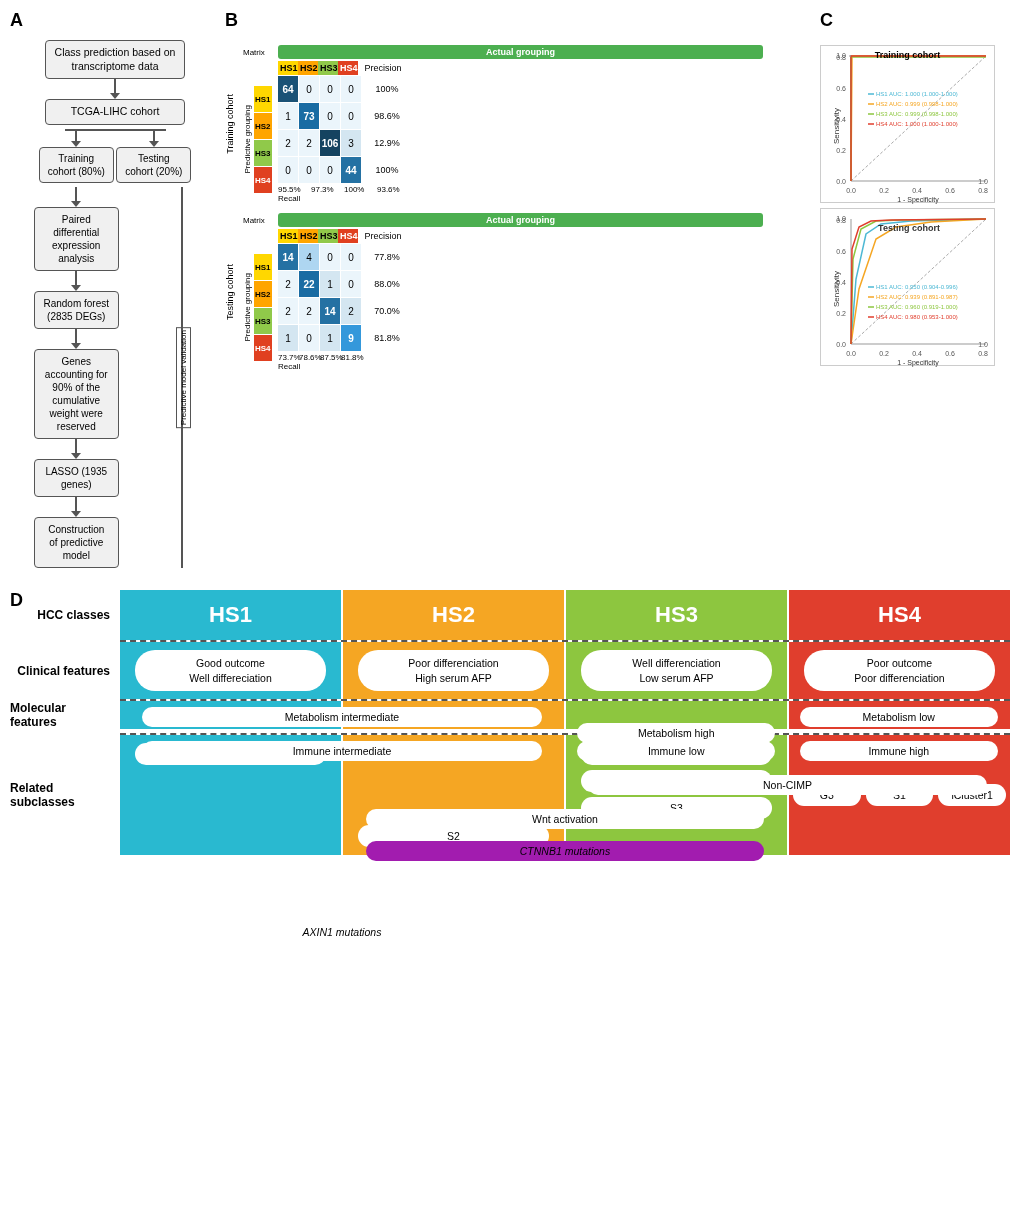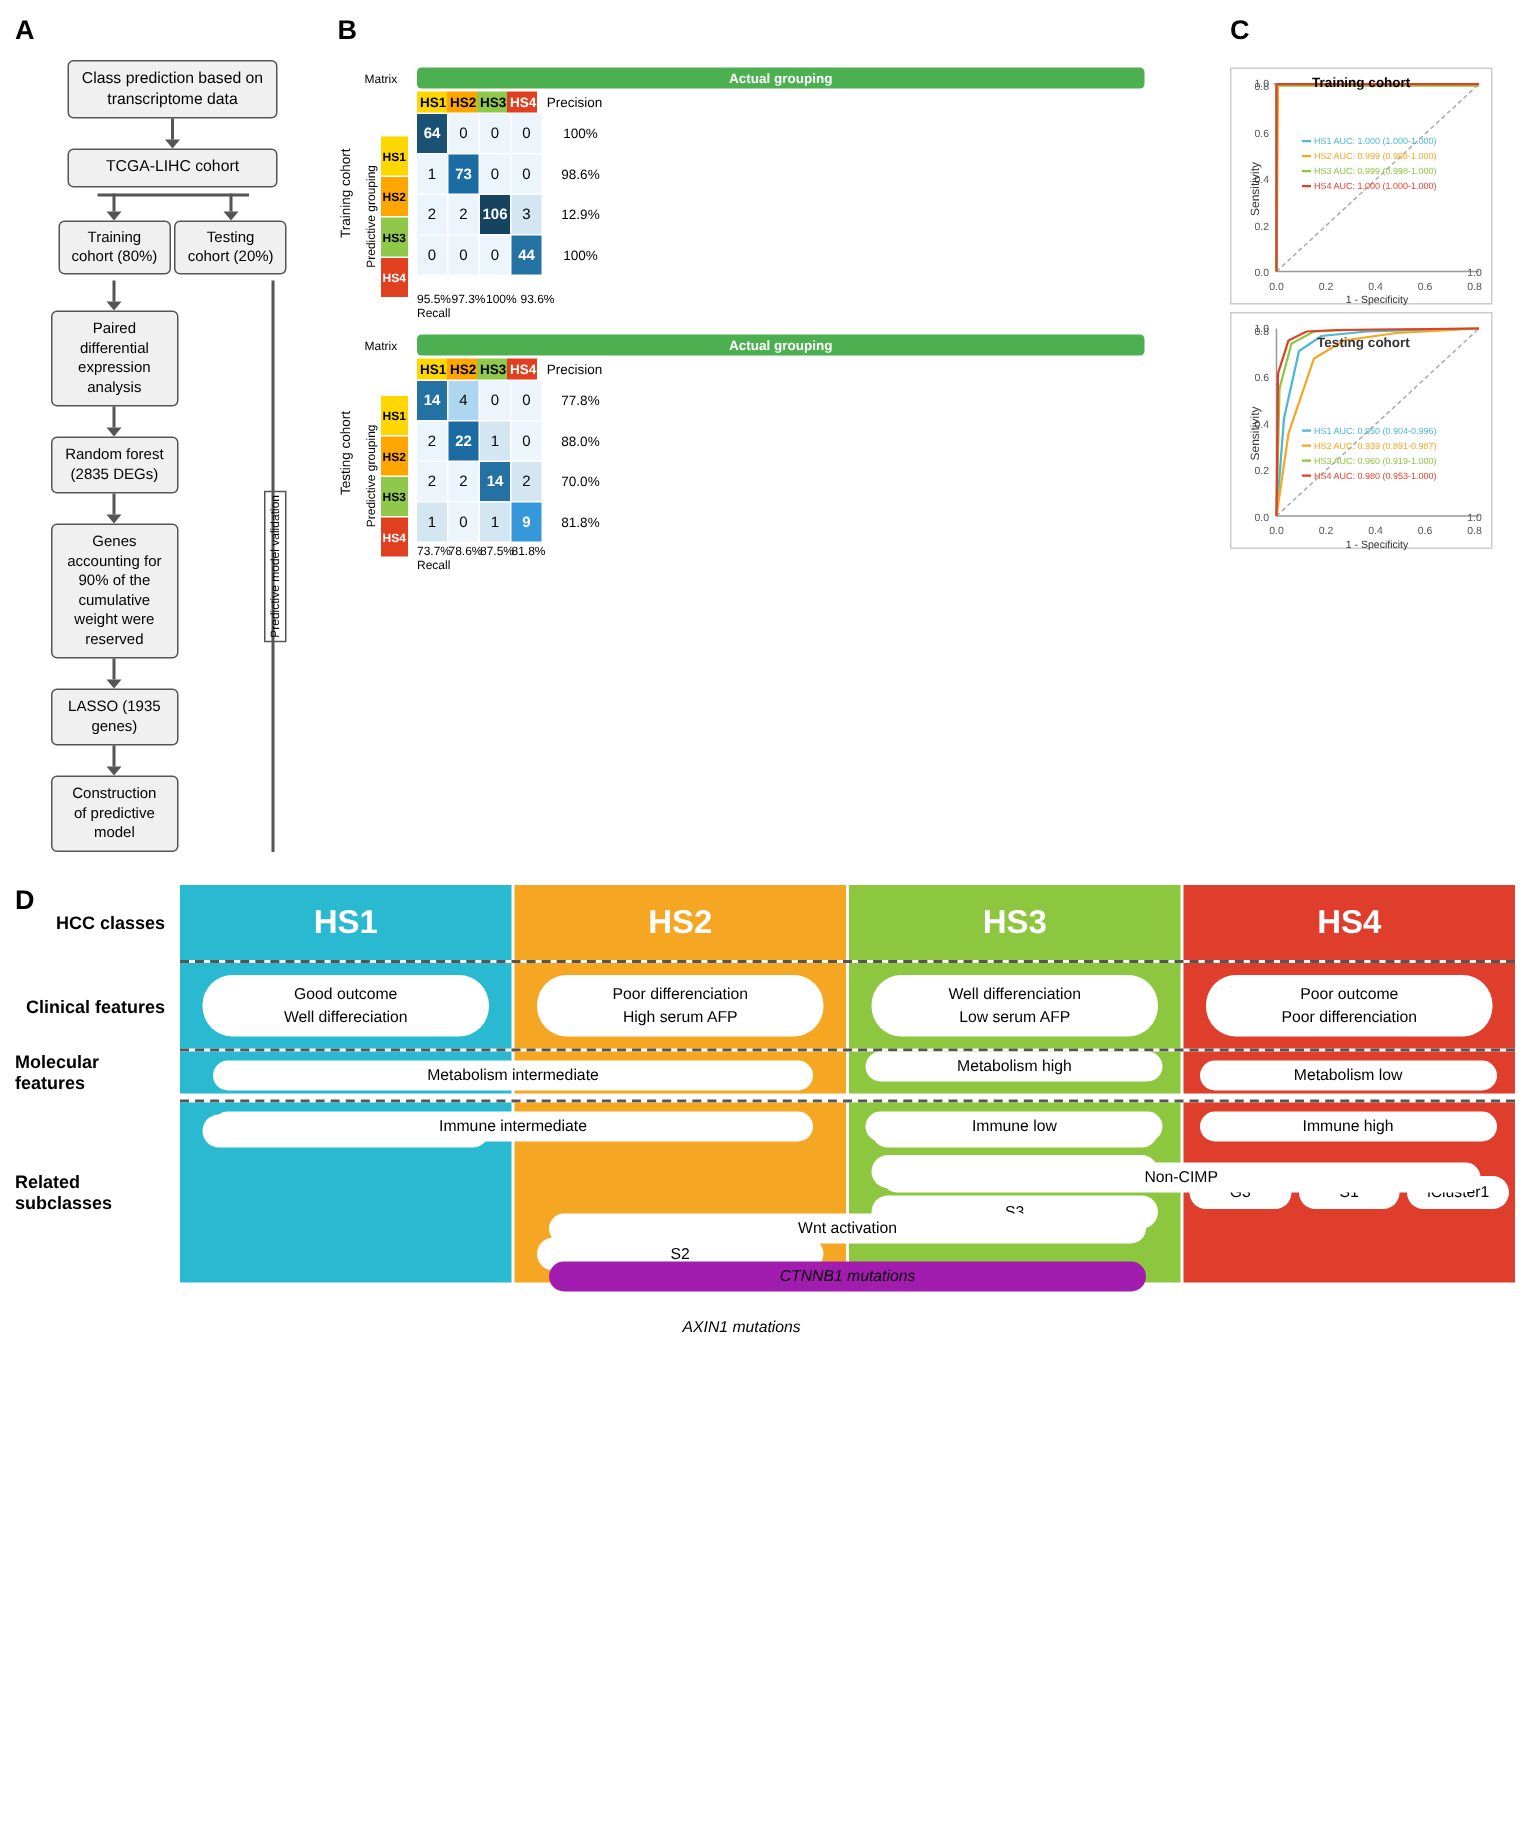--- a/index.html
+++ b/index.html
@@ -183,21 +183,21 @@
                 </div>
 
                 <div style="display:flex; gap:1px;">
                   <div style="width:20px; height:26px; background:#ebf5fb; display:flex; align-items:center; justify-content:center; font-size:10px;">0</div>
                   <div style="width:20px; height:26px; background:#ebf5fb; display:flex; align-items:center; justify-content:center; font-size:10px;">0</div>
                   <div style="width:20px; height:26px; background:#ebf5fb; display:flex; align-items:center; justify-content:center; font-size:10px;">0</div>
                   <div style="width:20px; height:26px; background:#2471a3; color:white; display:flex; align-items:center; justify-content:center; font-size:10px; font-weight:bold;">44</div>
                   <div style="width:50px; height:26px; display:flex; align-items:center; justify-content:center; font-size:9px;">100%</div>
                 </div>
 
-                <div style="display:flex; gap:3px; margin-top:12px;">
+                <div style="display:flex; gap:13px; margin-top:2px;">
                   <div style="width:20px; font-size:8px; text-align:center;">95.5%</div>
                   <div style="width:20px; font-size:8px; text-align:center;">97.3%</div>
                   <div style="width:20px; font-size:8px; text-align:center;">100%</div>
                   <div style="width:20px; font-size:8px; text-align:center;">93.6%</div>
                   <div style="width:50px;"></div>
                 </div>
                 <div style="display:flex; gap:1px;">
                   <div style="font-size:8px;">Recall</div>
                 </div>
               </div>
@@ -452,21 +452,21 @@
 
           <div style="flex:1; background:#e03e2d; padding:6px 4px; display:flex; flex-direction:column; align-items:center; gap:4px;">
           </div>
 
           <div style="position:absolute; top:0; left:0; right:0; bottom:0; pointer-events:none;">
 
             <div style="position:absolute; top:6px; left:0; width:calc(50% - 1px); display:flex; justify-content:center;">
               <div style="background:white; border-radius:20px; padding:4px 8px; font-size:10.5px; text-align:center; width:90%; pointer-events:auto;">Metabolism intermediate</div>
             </div>
 
-            <div style="position:absolute; top:0; left:calc(50% + 1px); width:calc(25% - 2px); display:flex; justify-content:center;">
+            <div style="position:absolute; top:22px; left:calc(50% + 1px); width:calc(25% - 2px); display:flex; justify-content:center;">
               <div style="background:white; border-radius:20px; padding:4px 6px; font-size:10.5px; text-align:center; width:90%; pointer-events:auto;">Metabolism high</div>
             </div>
 
             <div style="position:absolute; top:6px; left:calc(75% + 1px); width:calc(25% - 2px); display:flex; justify-content:center;">
               <div style="background:white; border-radius:20px; padding:4px 6px; font-size:10.5px; text-align:center; width:90%; pointer-events:auto;">Metabolism low</div>
             </div>
 
             <div style="position:absolute; top:40px; left:0; width:calc(50% - 1px); display:flex; justify-content:center;">
               <div style="background:white; border-radius:20px; padding:4px 8px; font-size:10.5px; text-align:center; width:90%; pointer-events:auto;">Immune intermediate</div>
             </div>
@@ -485,21 +485,21 @@
 
             <div style="position:absolute; top:108px; left:calc(25% + 1px); width:calc(50% - 2px); display:flex; justify-content:center;">
               <div style="background:white; border-radius:20px; padding:4px 8px; font-size:10.5px; text-align:center; width:90%; pointer-events:auto;">Wnt activation</div>
             </div>
 
             <div style="position:absolute; top:140px; left:calc(25% + 1px); width:calc(50% - 2px); display:flex; justify-content:center;">
               <div style="background:#a21caf; border-radius:20px; padding:4px 8px; font-size:10.5px; text-align:center; width:90%; font-style:italic; pointer-events:auto;">CTNNB1 mutations</div>
             </div>
 
             <div style="position:absolute; top:174px; left:0; width:calc(50% - 1px); display:flex; justify-content:center;">
-              <div style="background:white; border-radius:20px; padding:4px 8px; font-size:10.5px; text-align:right; width:90%; font-style:italic; pointer-events:auto;">AXIN1 mutations</div>
+              <div style="background:white; border-radius:20px; padding:4px 8px; font-size:10.5px; text-align:center; width:90%; font-style:italic; pointer-events:auto;margin-top:47px;">AXIN1 mutations</div>
             </div>
 
             <div style="height:210px;"></div>
           </div>
 
         </div>
       </div>
 
       <div style="display:flex; width:100%; margin-top:4px;">
         <div style="width:110px; flex-shrink:0;"></div>

